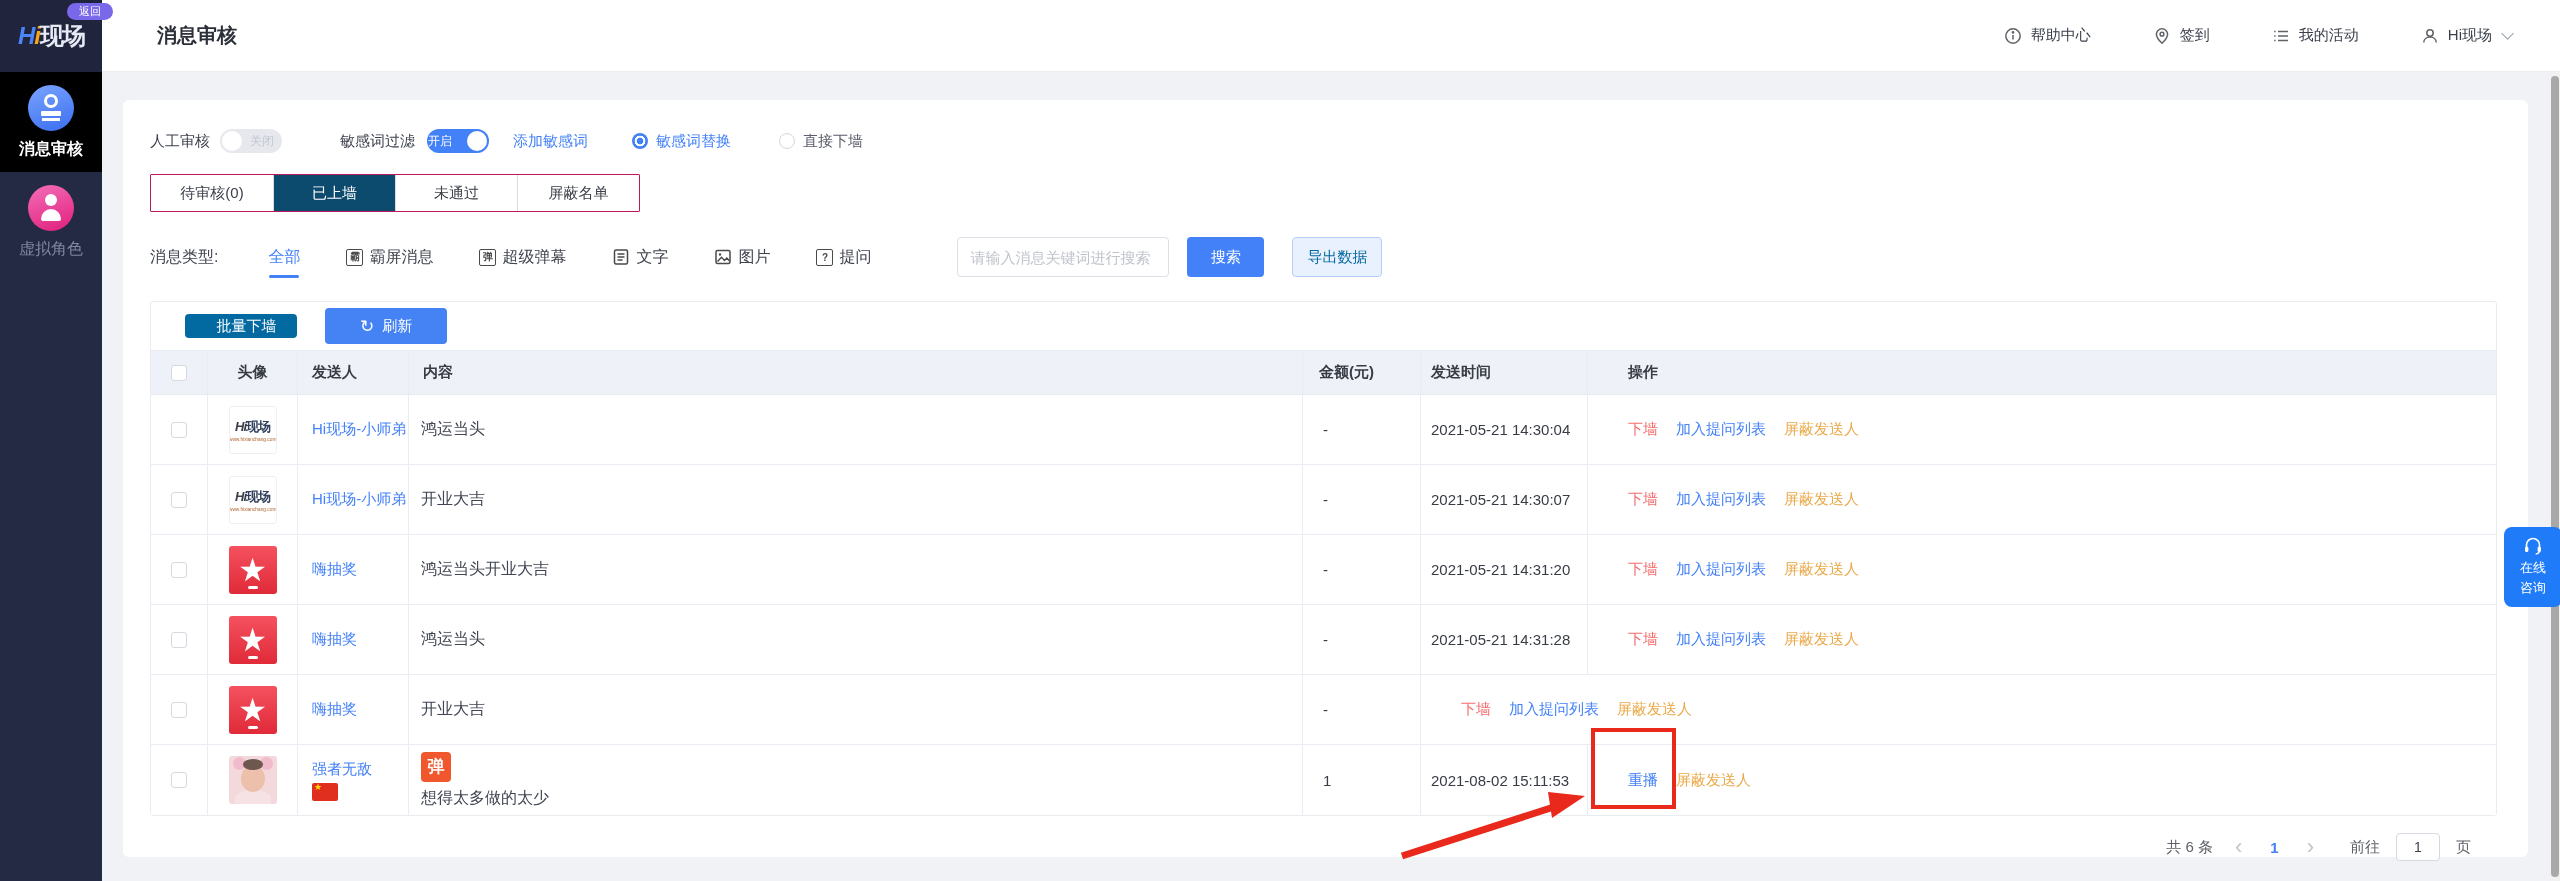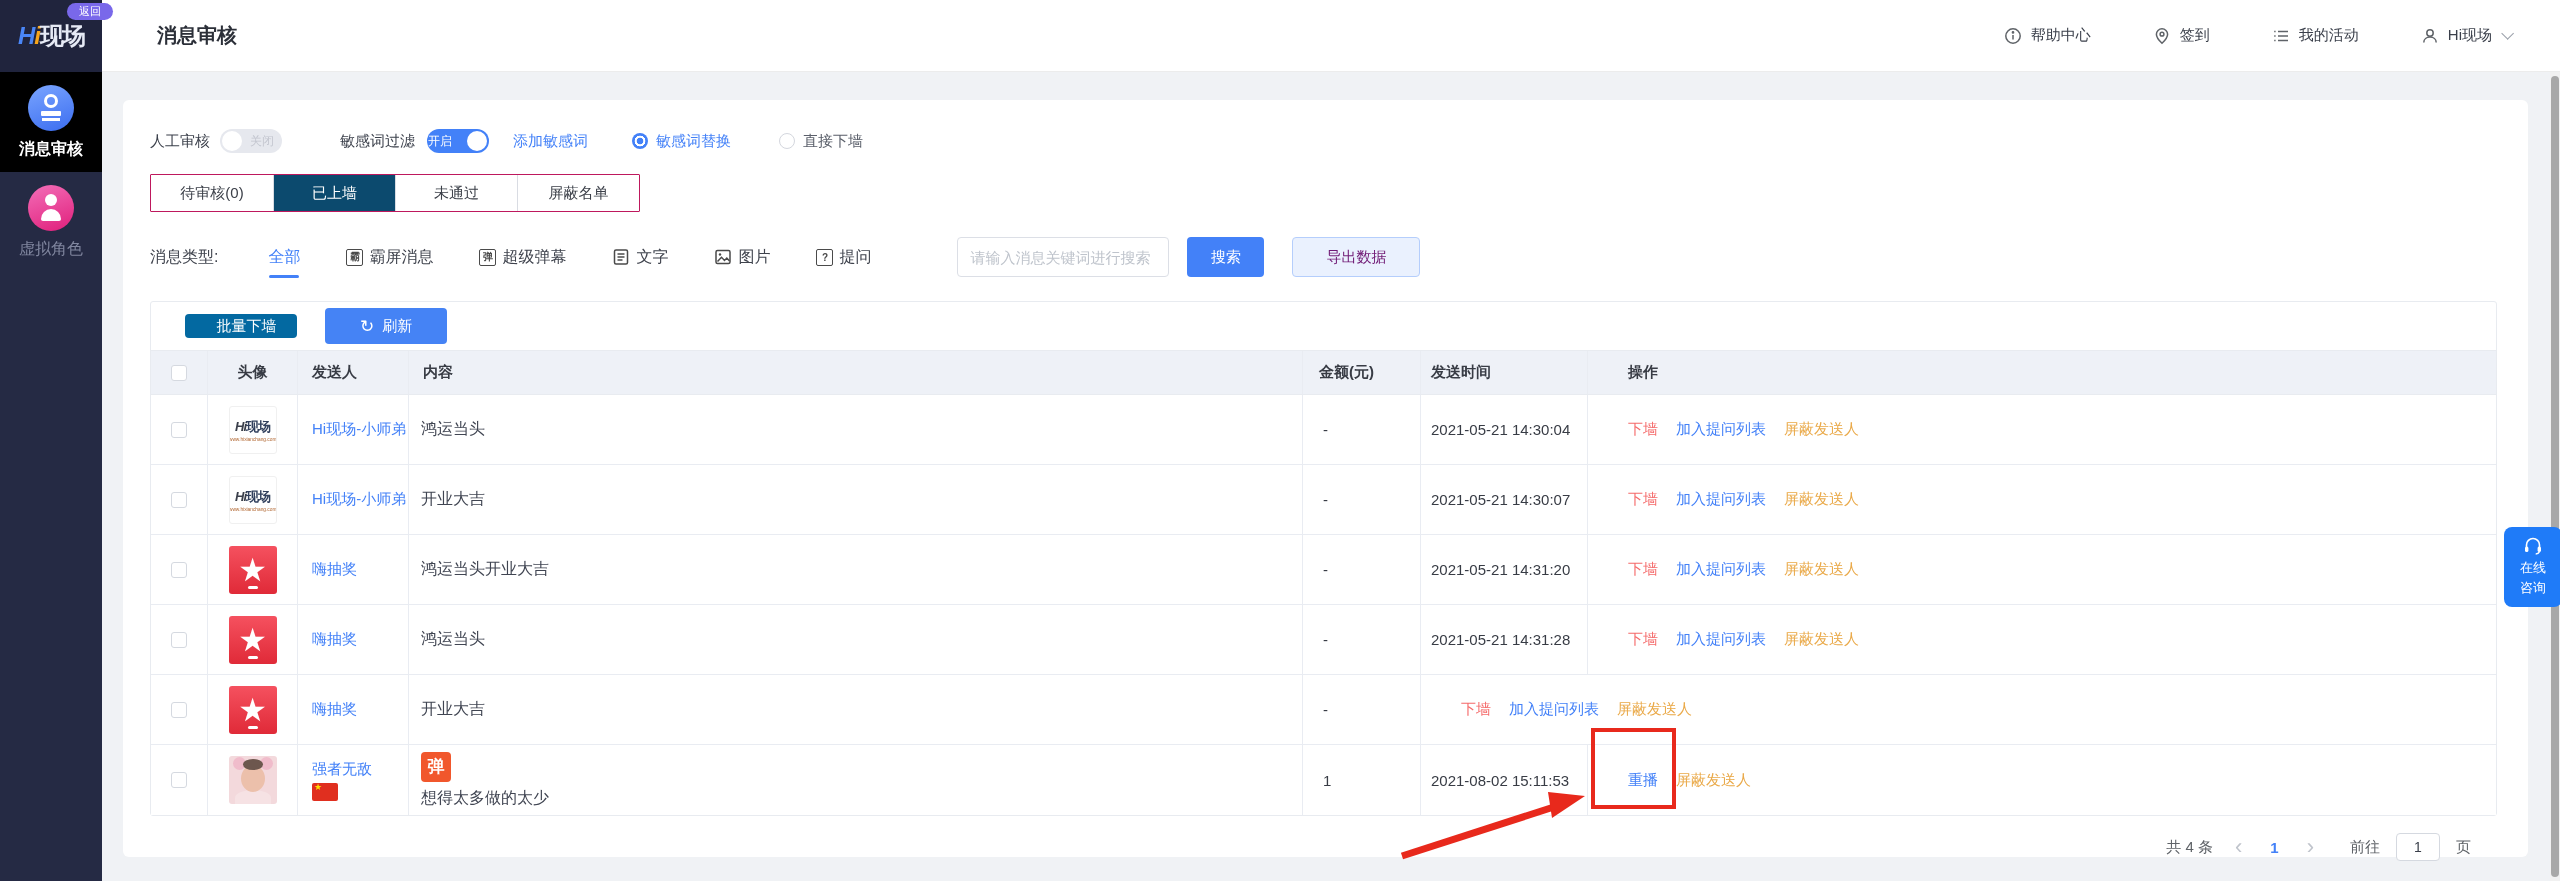--- a/index.html
+++ b/index.html
@@ -74,21 +74,21 @@
   .type-opt.active::after { content:""; position:absolute; left:50%; transform:translateX(-50%);
     bottom:-10px; width:30px; height:3px; border-radius:2px; background:#4381f8; }
   .sq-ico { width:17px; height:17px; border:1.5px solid #4a4a4a; border-radius:2px; font-size:10px;
     font-weight:bold; color:#4a4a4a; display:flex; align-items:center; justify-content:center; }
   .type-row svg { stroke:#4a4a4a; fill:none; stroke-width:1.5; }
   .search-input { width:212px; height:40px; border:1px solid #dcdfe6; border-radius:4px;
     padding:0 12px; font-size:15px; color:#3a3f4a; outline:none; font-family:inherit; }
   .search-input::placeholder { color:#bfc4cc; }
   .btn { border:none; border-radius:4px; font-size:15px; cursor:pointer; font-family:inherit; }
   .btn-search { width:77px; height:40px; background:#4381f8; color:#fff; margin-left:18px; }
-  .btn-export { width:128px; height:40px; background:#eaf1fe; border:1px solid #b5cefc; color:#701a75; margin-left:28px;font-family:Liberation Mono, monospace; }
+  .btn-export { width:90px; height:40px; background:#eaf1fe; border:1px solid #b5cefc; color:#0369a1; margin-left:28px;font-family:Liberation Mono, monospace; }
 
   
   .card { margin-top:24px; width:2347px; border:1px solid #e8ebf0; border-radius:3px; }
   .card-toolbar { height:48px; display:flex; align-items:center; padding-left:34px; gap:28px; }
   .btn-batch { width:112px; height:24px; background:#0369a1; color:#fff; cursor:default;padding-left:11px; }
   .btn-refresh { width:122px; height:36px; background:#4583f5; color:#fff; display:inline-flex;
     align-items:center; justify-content:center; gap:8px; }
   .btn-refresh .ricon { font-size:17px; line-height:1; }
 
   .thead { height:45px; background:#eef1f7; border-top:1px solid #e8ebf0; border-bottom:1px solid #e8ebf0;
@@ -485,21 +485,21 @@
               <div class="td c-action">
                 <span class="act primary">重播</span>
                 <span class="act warning">屏蔽发送人</span>
               </div>
             </div>
           </div>
       </div>
 
       
       <div class="pager">
-        <span>共 4 条</span>
+        <span>共 6 条</span>
         <span class="pg-arrow">‹</span>
         <span class="pg-num">1</span>
         <span class="pg-arrow">›</span>
         <span style="margin-left:14px">前往</span>
         <input class="goto-input" value="1" style="">
         <span>页</span>
       </div>
 
     </div>
   </div>

